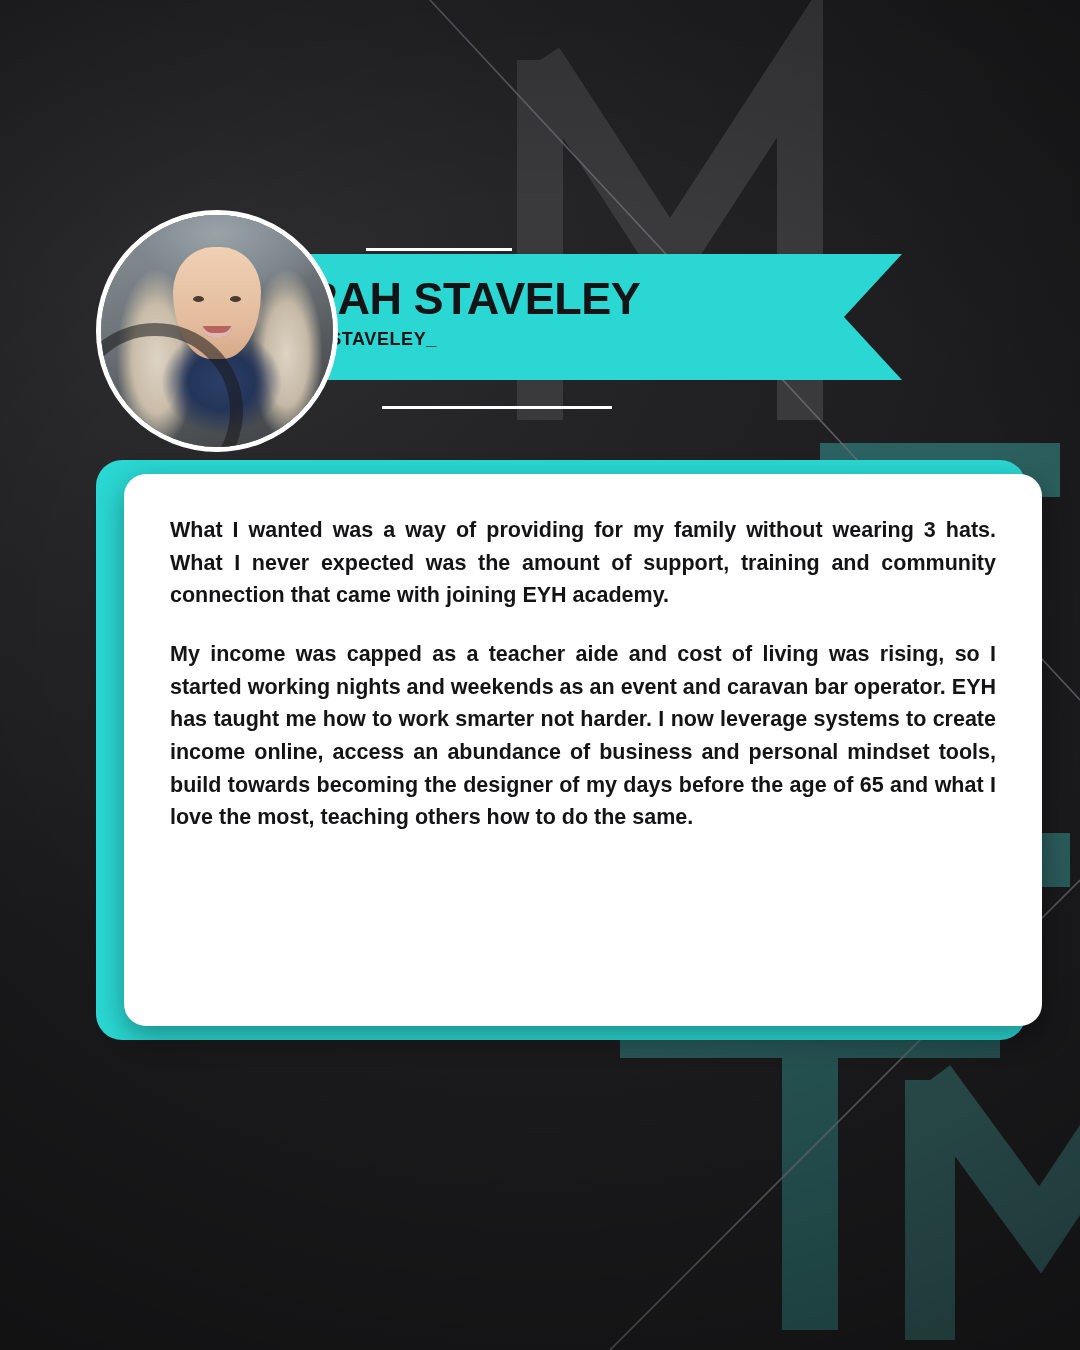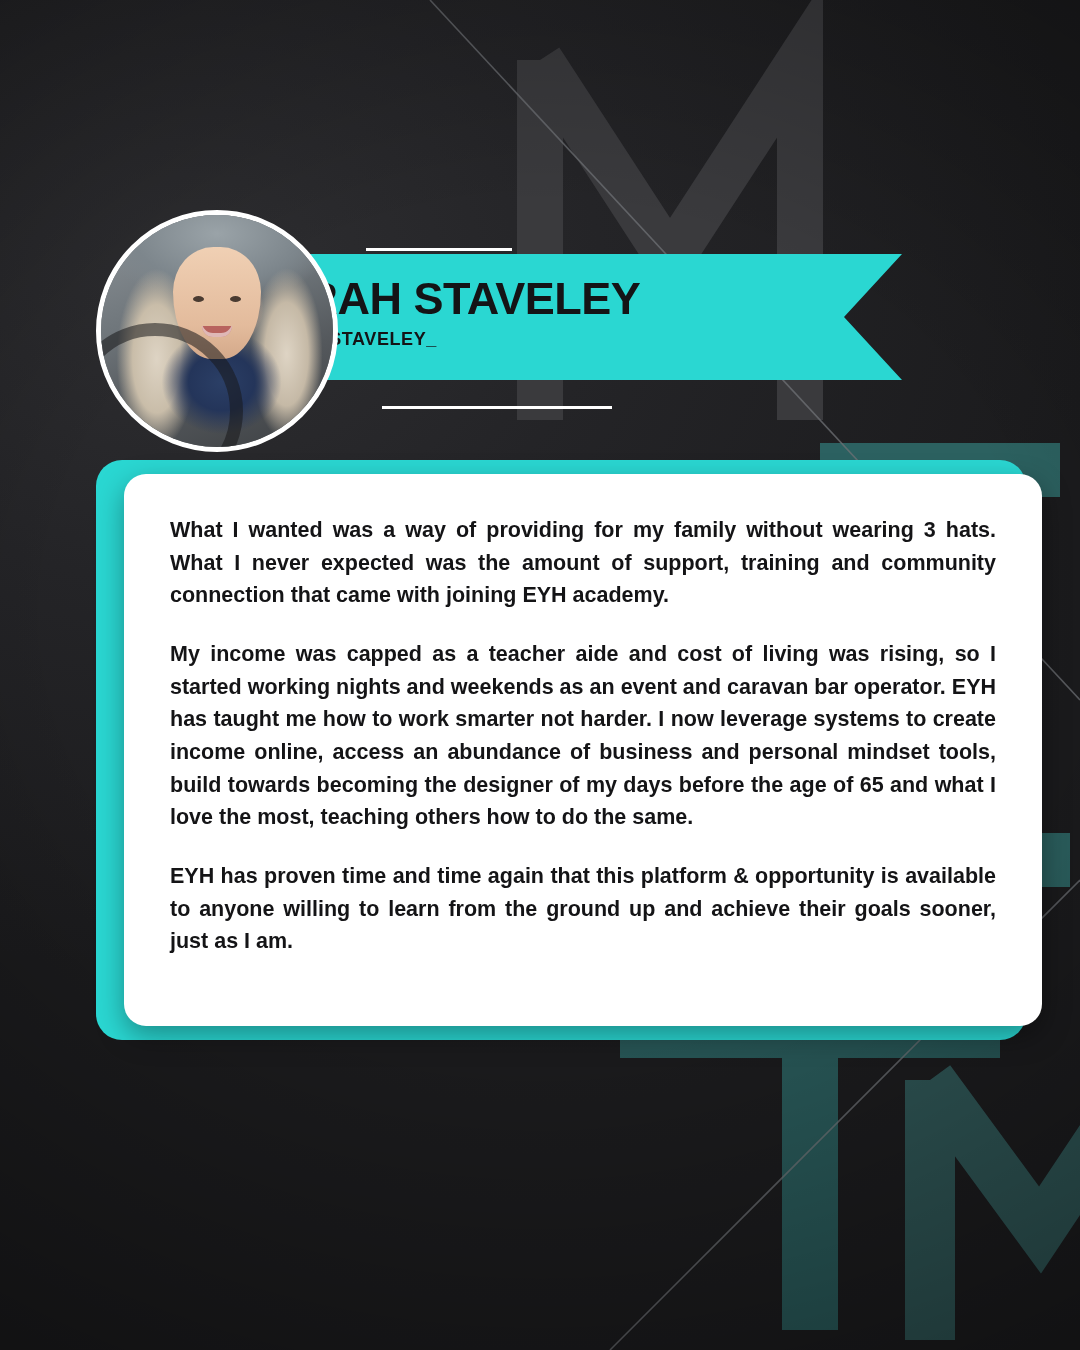--- a/index.html
+++ b/index.html
@@ -276,17 +276,16 @@
       <div class="name-title">SARAH STAVELEY</div>
       <div class="name-handle">@SARAHSTAVELEY_</div>
     </div>
   </div>
 
   <div class="card-wrap">
     <div class="card-shadow-teal"></div>
     <div class="card">
       <p class="quote-p">What I wanted was a way of providing for my family without wearing 3 hats. What I never expected was the amount of support, training and community connection that came with joining EYH academy.</p>
       <p class="quote-p">My income was capped as a teacher aide and cost of living was rising, so I started working nights and weekends as an event and caravan bar operator. EYH has taught me how to work smarter not harder. I now leverage systems to create income online, access an abundance of business and personal mindset tools, build towards becoming the designer of my days before the age of 65 and what I love the most, teaching others how to do the same.</p>
-      <p class="quote-p">EYH has proven time and time again that this platform &amp; opportunity is available to anyone willing to learn from the ground up and achieve their goals sooner, just as I am.</p>
     </div>
   </div>
 
 </div>
 
 </body></html>

